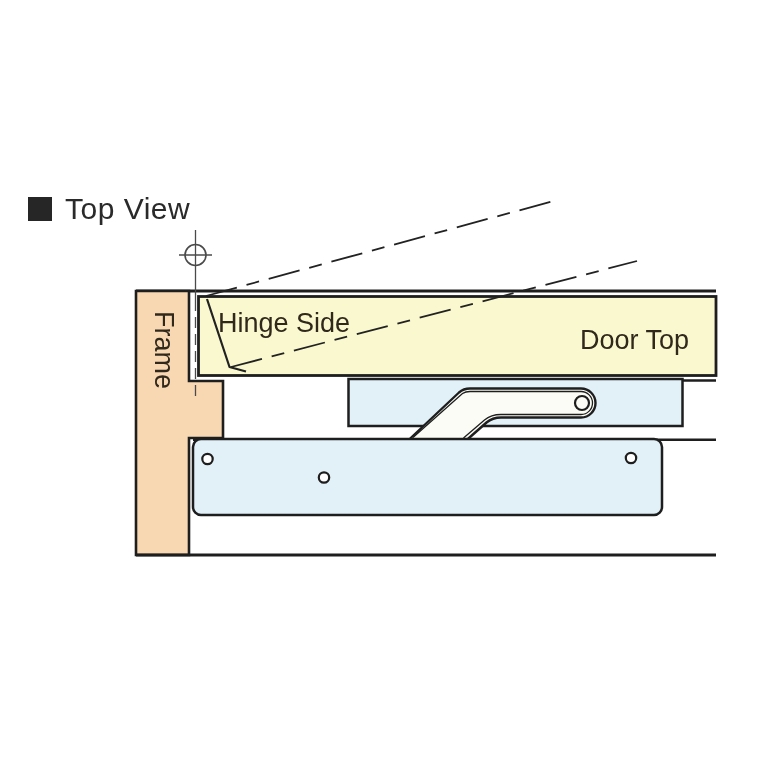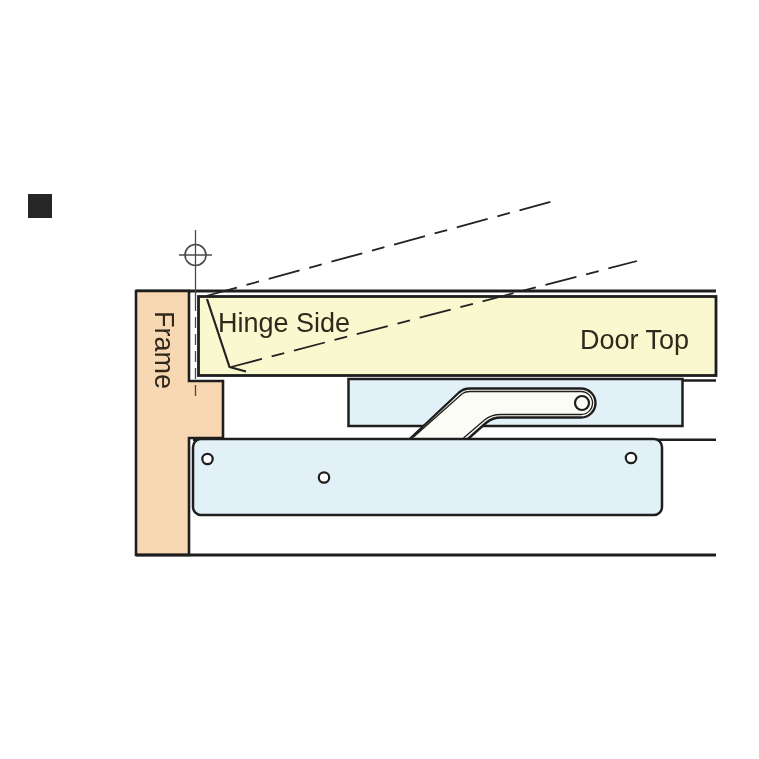--- a/index.html
+++ b/index.html
@@ -10,20 +10,21 @@
   .title-bullet{width:24px;height:24px;background:#262626;display:inline-block;}
   .title-text{margin-left:13px;font-size:30px;letter-spacing:0.5px;color:#2a2a2a;
               line-height:1;white-space:nowrap;}
   svg text{font-family:"Liberation Sans", sans-serif;}
 </style>
 </head>
 <body>
 
 <div class="title-row">
   <span class="title-bullet"></span>
+  <span class="title-text">Top View</span>
 </div>
 
 <svg class="stage" viewBox="0 0 759 759">
 
   <line x1="136" y1="291" x2="716" y2="291" stroke="#1E1E1E" stroke-width="3"></line>
 
   <polygon points="136,291 189,291 189,381 223,381 223,438 189,438 189,555 136,555" stroke="#1E1E1E" stroke-width="2.6" stroke-linejoin="miter" fill="#F8D8B2"></polygon>
 
   <rect x="198.5" y="296.5" width="517.5" height="79" stroke="#1E1E1E" stroke-width="2.8" fill="#FAF8CE"></rect>
 

